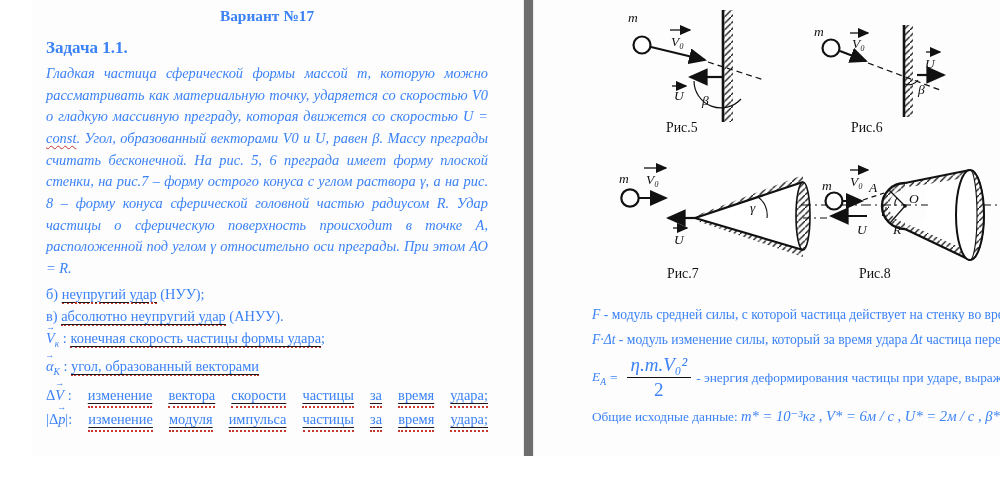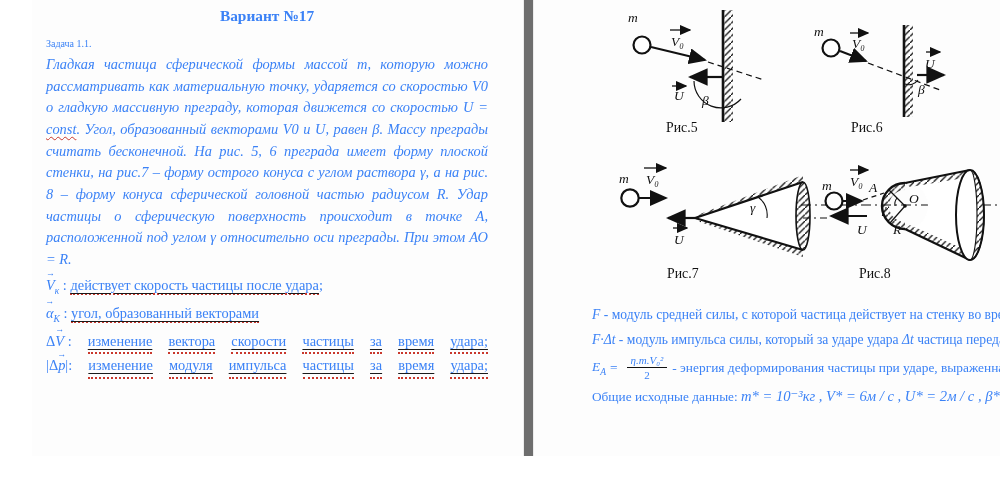--- a/index.html
+++ b/index.html
@@ -3,63 +3,65 @@
 <meta charset="utf-8">
 <style>
   html,body { margin:0; padding:0; background:#fff; }
   #canvas { position:relative; width:1000px; height:456px; background:#fdfdfd; overflow:hidden;
             color:#3b82f6; font-family:"Liberation Serif","DejaVu Serif",serif;margin-left:32px; }
   .divider { position:absolute; left:491px; top:0; width:11px; height:482px; background:#6e6e6e;
              border-left:1px solid #ececec; border-right:1px solid #ececec; box-sizing:border-box; }
   
   .page-left { position:absolute; left:14px; top:7px; width:442px; font-size:14.4px; }
   .doc-title { text-align:center; font-weight:700; font-size:15.4px; margin-bottom:13px; }
-  .task-h   { font-weight:400; font-size:10px; margin-bottom:5px; }
+  .task-h   { font-weight:700; font-size:17px; margin-bottom:5px; }
   .intro    { margin:0 0 3px 0; text-align:justify; line-height:21.65px;font-style:italic; }
   .squig    { text-decoration:underline wavy #c9372c 1px; text-decoration-skip-ink:none; text-underline-offset:2px; }
   .uw       { text-decoration:underline; text-decoration-thickness:1px; text-decoration-color:#1a1a1a;
               text-underline-offset:3px; border-bottom:2px dotted #c9372c; }
   .tline    { line-height:22.35px; white-space:nowrap; }
   .jline    { display:flex; justify-content:space-between; line-height:22.35px; }
   .vec      { position:relative; display:inline-block; }
   .vec .arr { position:absolute; left:50%; top:-0.52em; transform:translateX(-50%); font-size:9px; line-height:1; }
   sub.ssub  { font-size:9.5px; font-style:italic; }
   i { font-style:italic; }
   
   .page-right { position:absolute; left:502px; top:0; width:498px; height:482px; font-size:13.6px; overflow:hidden; }
   .fig { position:absolute; }
   svg text { font-size:13.5px; fill:#111; font-family:"Liberation Serif","DejaVu Serif",serif; }
   svg .it  { font-style:italic; }
   svg .cap { font-size:13.8px; }
   .rdefs { position:absolute; left:58px; top:302px; width:440px; }
   .rline { line-height:25px; white-space:nowrap; }
   .ea-line { display:flex; align-items:center; margin:2px 0 1px 0; white-space:nowrap; font-size:13.4px; }
-  .frac { display:inline-block; text-align:center; margin:0 5px; font-size:11px; }
+  .frac { display:inline-block; text-align:center; margin:0 5px; font-size:19px; }
   .frac .num { display:block; border-bottom:1.3px solid #111; padding:0 4px 1px 4px; }
   .frac .den { display:block; padding-top:1px; }
   .eq { margin:0 4px; }
   .given-line { margin-top:3px; font-size:13.3px; }
   .given-line i, .given2 i { font-size:14.6px; }
   .given2 { line-height:28px; }
 </style>
 </head>
 <body>
 
 <div id="canvas">
 
   <div class="page-left">
     <div class="doc-title">Вариант №17</div>
     <div class="task-h">Задача 1.1.</div>
 
     <p class="intro"><span>Гладкая частица сферической формы массой m, которую можно рассматривать как материальную точку, ударяется со скоростью V0 о гладкую массивную преграду, которая движется со скоростью U = </span><span class="squig">const</span><span>. Угол, образованный векторами V0 и U, равен β. Массу преграды считать бесконечной. На рис. 5, 6 преграда имеет форму плоской стенки, на рис.7 – форму острого конуса с углом раствора γ, а на рис. 8 – форму конуса сферической головной частью радиусом R. Удар частицы о сферическую поверхность происходит в точке А, расположенной под углом γ относительно оси преграды. При этом АО = R.</span></p>
 
 
-
-
-    <div class="tline"><span class="vec"><span class="arr">→</span><i>V</i></span><sub class="ssub">к</sub><span> : </span><span class="uw">действует скорость частицы после удара</span><span>;</span></div>
+    <div class="tline"><span>б) </span><span class="uw">неупругий удар</span><span> (НУУ);</span></div>
+    <div class="tline"><span>в) </span><span class="uw">абсолютно неупругий удар</span><span> (АНУУ).</span></div>
+
+
+    <div class="tline"><span class="vec"><span class="arr">→</span><i>V</i></span><sub class="ssub">к</sub><span> : </span><span class="uw">конечная скорость частицы формы удара</span><span>;</span></div>
 
     <div class="tline"><span class="vec"><span class="arr">→</span><i>α</i></span><sub class="ssub">К</sub><span> : </span><span class="uw">угол, образованный векторами</span></div>
 
     <div class="jline">
       <span><span>Δ</span><span class="vec"><span class="arr">→</span><i>V</i></span><span> :</span></span>
       <span class="uw">изменение</span>
       <span class="uw">вектора</span>
       <span class="uw">скорости</span>
       <span class="uw">частицы</span>
       <span class="uw">за</span>
@@ -216,21 +218,21 @@
       <text class="it" x="60" y="78">U</text>
       <text class="it" x="84" y="57">γ</text>
       <text class="it" x="72" y="36">A</text>
       <text class="it" x="112" y="47">O</text>
       <text class="it" x="96" y="78">R</text>
       <text class="cap" x="62" y="122">Рис.8</text>
     </svg>
 
     <div class="rdefs">
       <div class="rline"><i>F</i><span> - модуль средней силы, с которой частица действует на стенку во время удара;</span></div>
-      <div class="rline"><i>F·Δt</i><span> - модуль импульса силы, который за ударе удара </span><i>Δt</i><span> частица передаёт стенке;</span></div>
+      <div class="rline"><i>F·Δt</i><span> - модуль изменение силы, который за время удара </span><i>Δt</i><span> частица передаёт стенке;</span></div>
       <div class="ea-line">
         <span><i>E</i><sub class="ssub">А</sub></span>
         <span class="eq">=</span>
         <span class="frac">
             <i class="num">η.m.V₀²</i>
             <span class="den">2</span>
           </span>
         <span> - энергия деформирования частицы при ударе, выраженная через её</span>
       </div>
       <div class="rline given-line"><span>Общие исходные данные: </span><i>m* = 10⁻³кг , V* = 6м / с , U* = 2м / с , β* = 180⁰ , η* = 0,5 ,</i></div>

